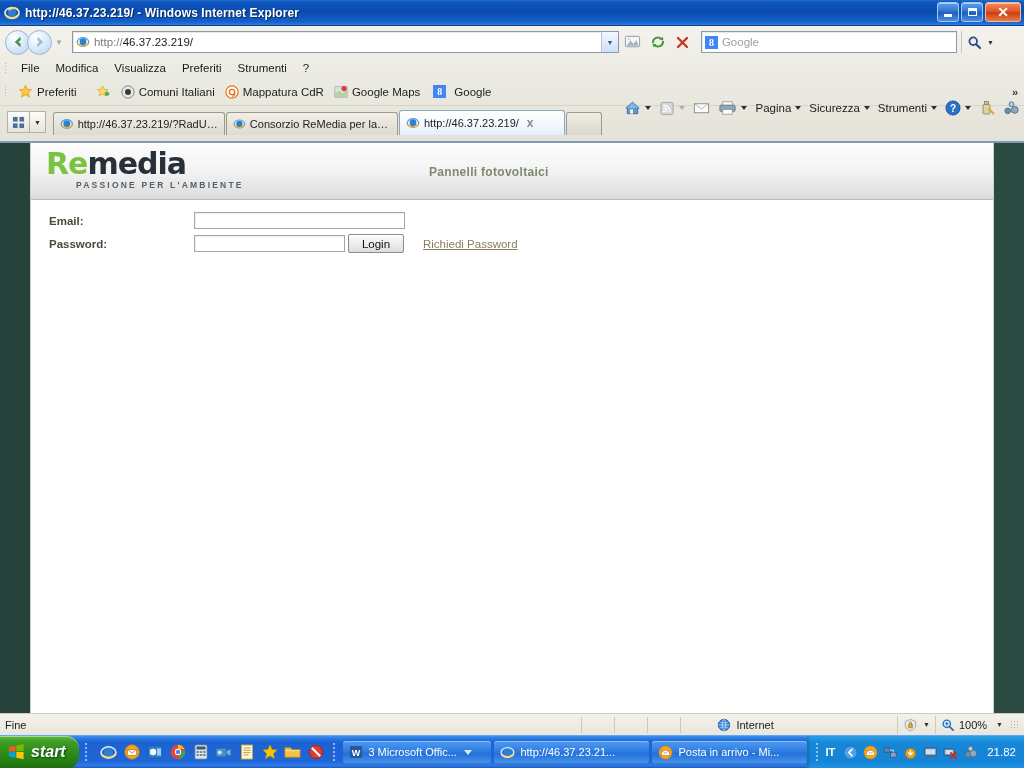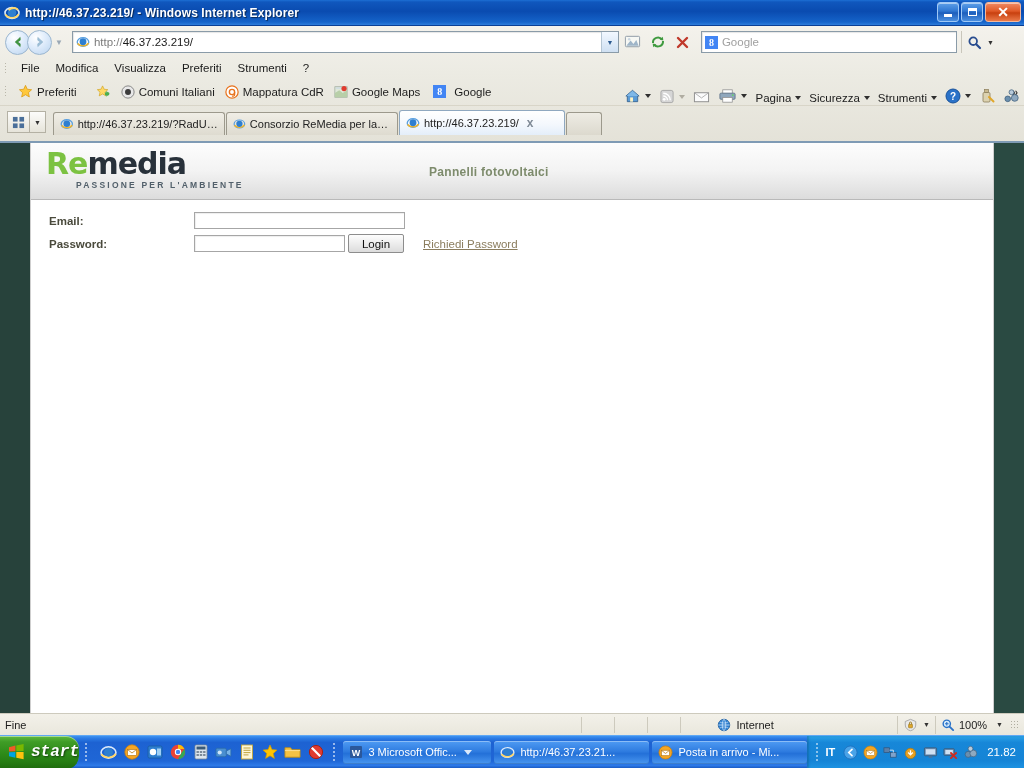--- a/index.html
+++ b/index.html
@@ -112,21 +112,21 @@
 
   
   .favrow { position: absolute; left: 0; top: 52px; width: 1024px; height: 28px;
     display: flex; align-items: center;
     border-bottom: 1px solid #d8d5c8; }
   .favitem { display: flex; align-items: center; padding: 1px 5px; white-space: nowrap; color: #1c1c1c; font-size: 11.5px; }
   .favitem .lbl { margin-left: 4px; }
   .vsep { width: 1px; height: 16px; margin: 0 4px;
     background-image: radial-gradient(#b9b6a9 40%, transparent 41%); background-size: 3px 3px; }
   .chev2 { margin-left: auto; margin-right: 6px; color: #3a3a3a; font-size: 11px; font-weight: bold; }
-  .cmdrow { position: absolute; right: 0; top: 52px; height: 28px; display: flex; align-items: flex-end; }
+  .cmdrow { position: absolute; right: 0; top: 68px; height: 28px; display: flex; align-items: center; }
   .cmditem { display: flex; align-items: center; padding: 2px 4px; color: #1c1c1c; font-size: 11.5px; white-space: nowrap; }
   .caret { border-left: 3px solid transparent; border-right: 3px solid transparent;
     border-top: 4px solid #2f2f2f; margin-left: 4px; }
   .caret.dim { border-top-color: #b0ada2; }
 
   
   .tabrow { position: absolute; left: 0; top: 80px; width: 1024px; height: 37px; }
   .quicktabs { position: absolute; left: 7px; top: 5px; display: flex; align-items: center; }
   .qtbtn { width: 23px; height: 22px; border: 1px solid #b4b1a4; background: linear-gradient(to bottom,#fcfcfa,#e6e4da);
     display: flex; align-items: center; justify-content: center; }
@@ -224,21 +224,21 @@
   .startbtn {
     width: 99px; height: 33px; position: relative;
     background: linear-gradient(to bottom, #5fbb3f 0%, #3f9c26 18%, #2d8a18 55%, #257c12 80%, #1e6b0d 100%);
     border-radius: 0 13px 13px 0;
     display: flex; align-items: center;
     box-shadow: inset 0 1px 0 rgba(255,255,255,.45);
   }
   .startbtn .flag { margin-left: 8px; width: 17px; height: 16px; position: relative; }
   .startbtn .stext {
     margin-left: 6px; color: #fff; font-size: 16px; font-weight: bold; font-style: italic;
-    font-family: Liberation Mono, monospace;
+    font-family: Liberation Sans, sans-serif;
     text-shadow: 1px 1px 2px rgba(0,0,0,.55);
   }
   .ql { display: flex; align-items: center; margin-left: 5px; }
   .ql .ico { width: 19px; height: 19px; margin: 0 2px; display: flex; align-items: center; justify-content: center; }
   .tb-grip { width: 4px; height: 20px; margin: 0 5px;
     background-image: radial-gradient(rgba(255,255,255,.55) 40%, transparent 41%); background-size: 4px 4px; }
   .tasks { display: flex; align-items: center; margin-left: 3px; gap: 3px; }
   .taskbtn {
     height: 23px; display: flex; align-items: center; padding: 0 6px;
     border-radius: 3px; color: #fff; font-size: 11px; white-space: nowrap;

